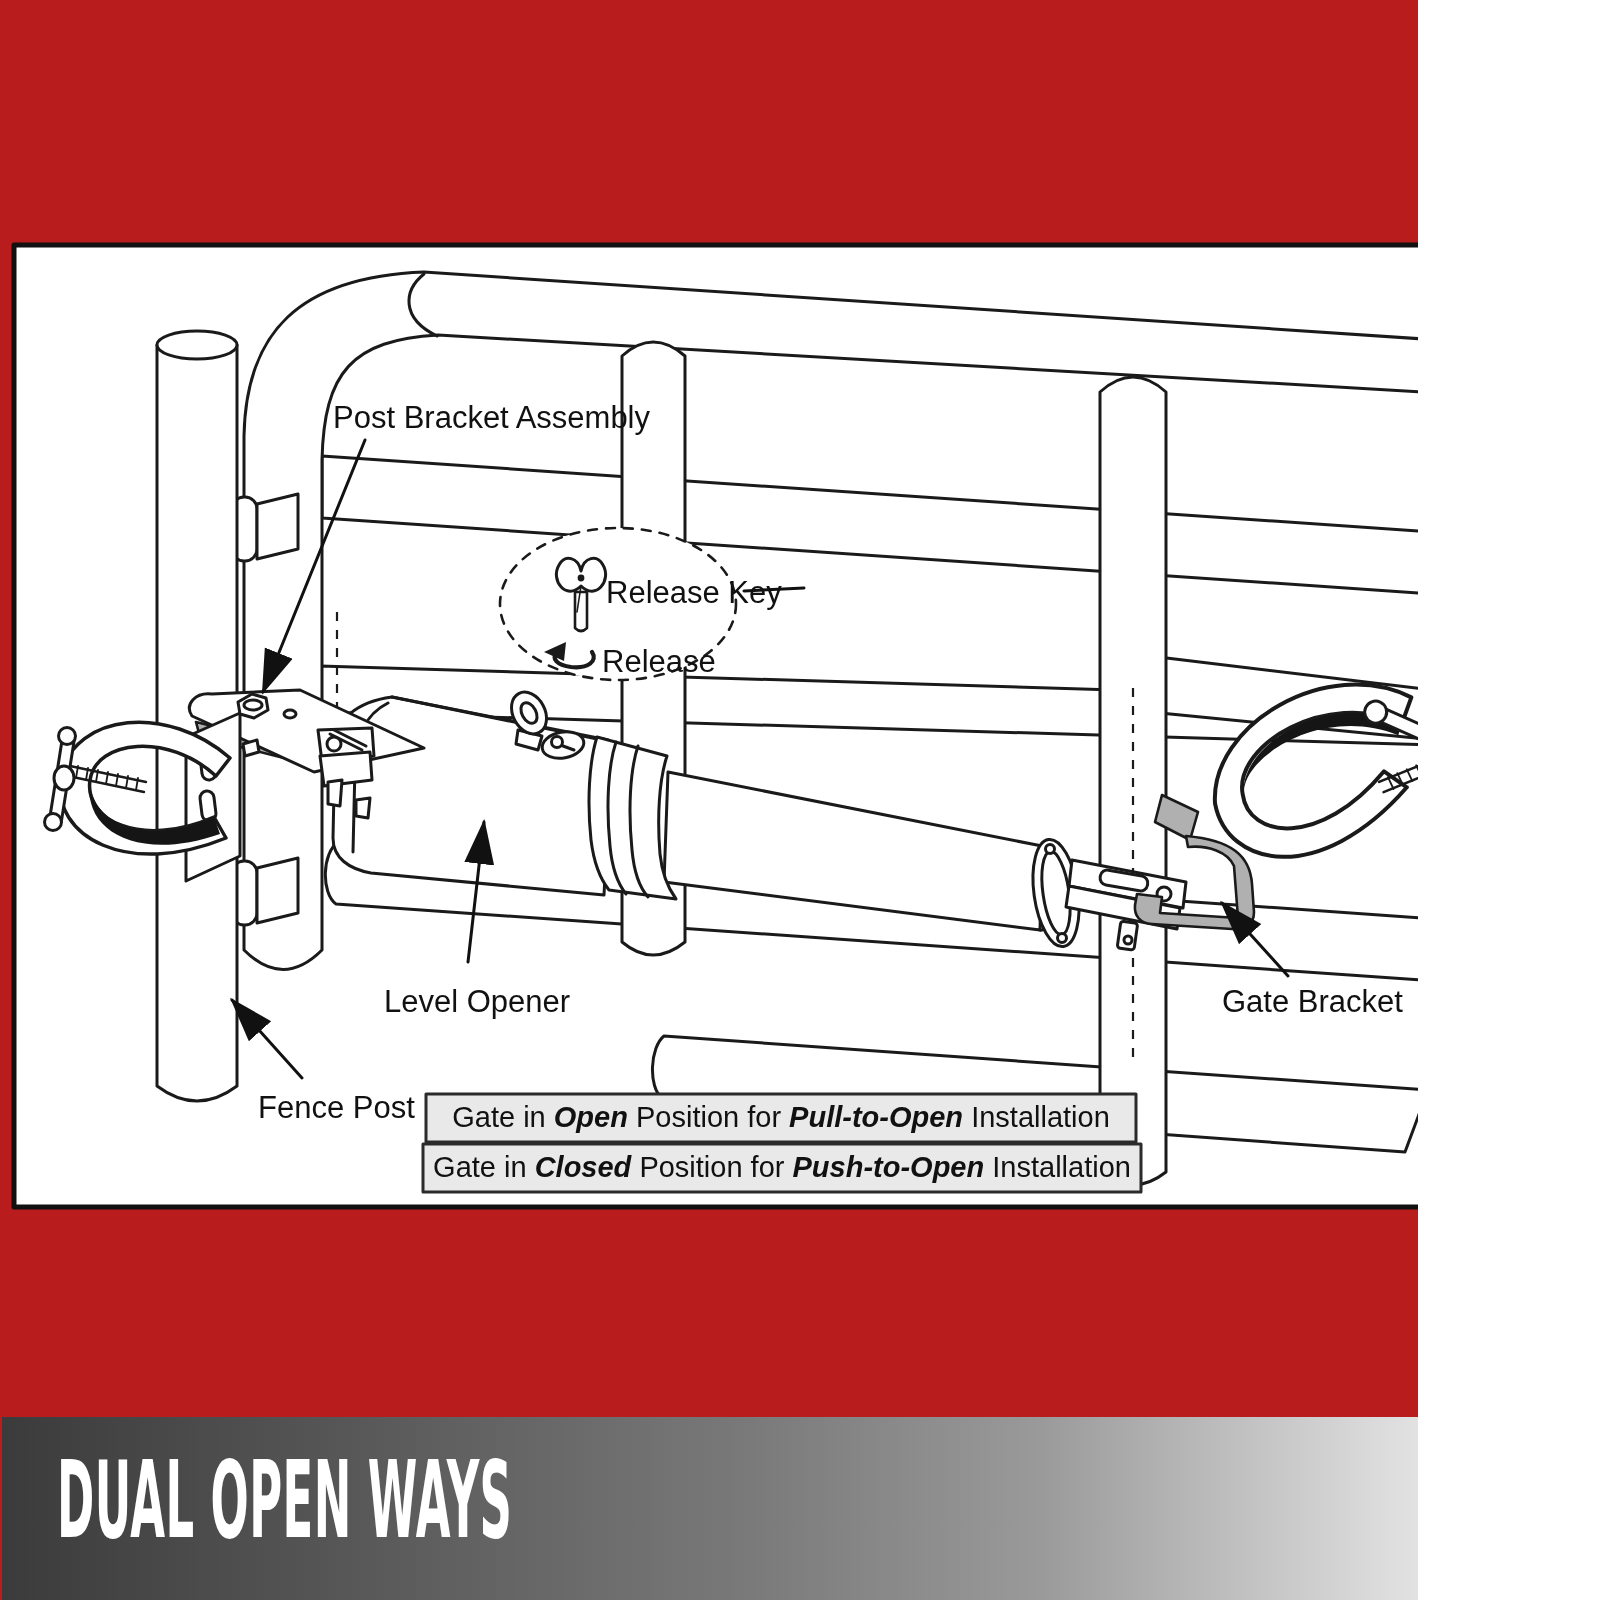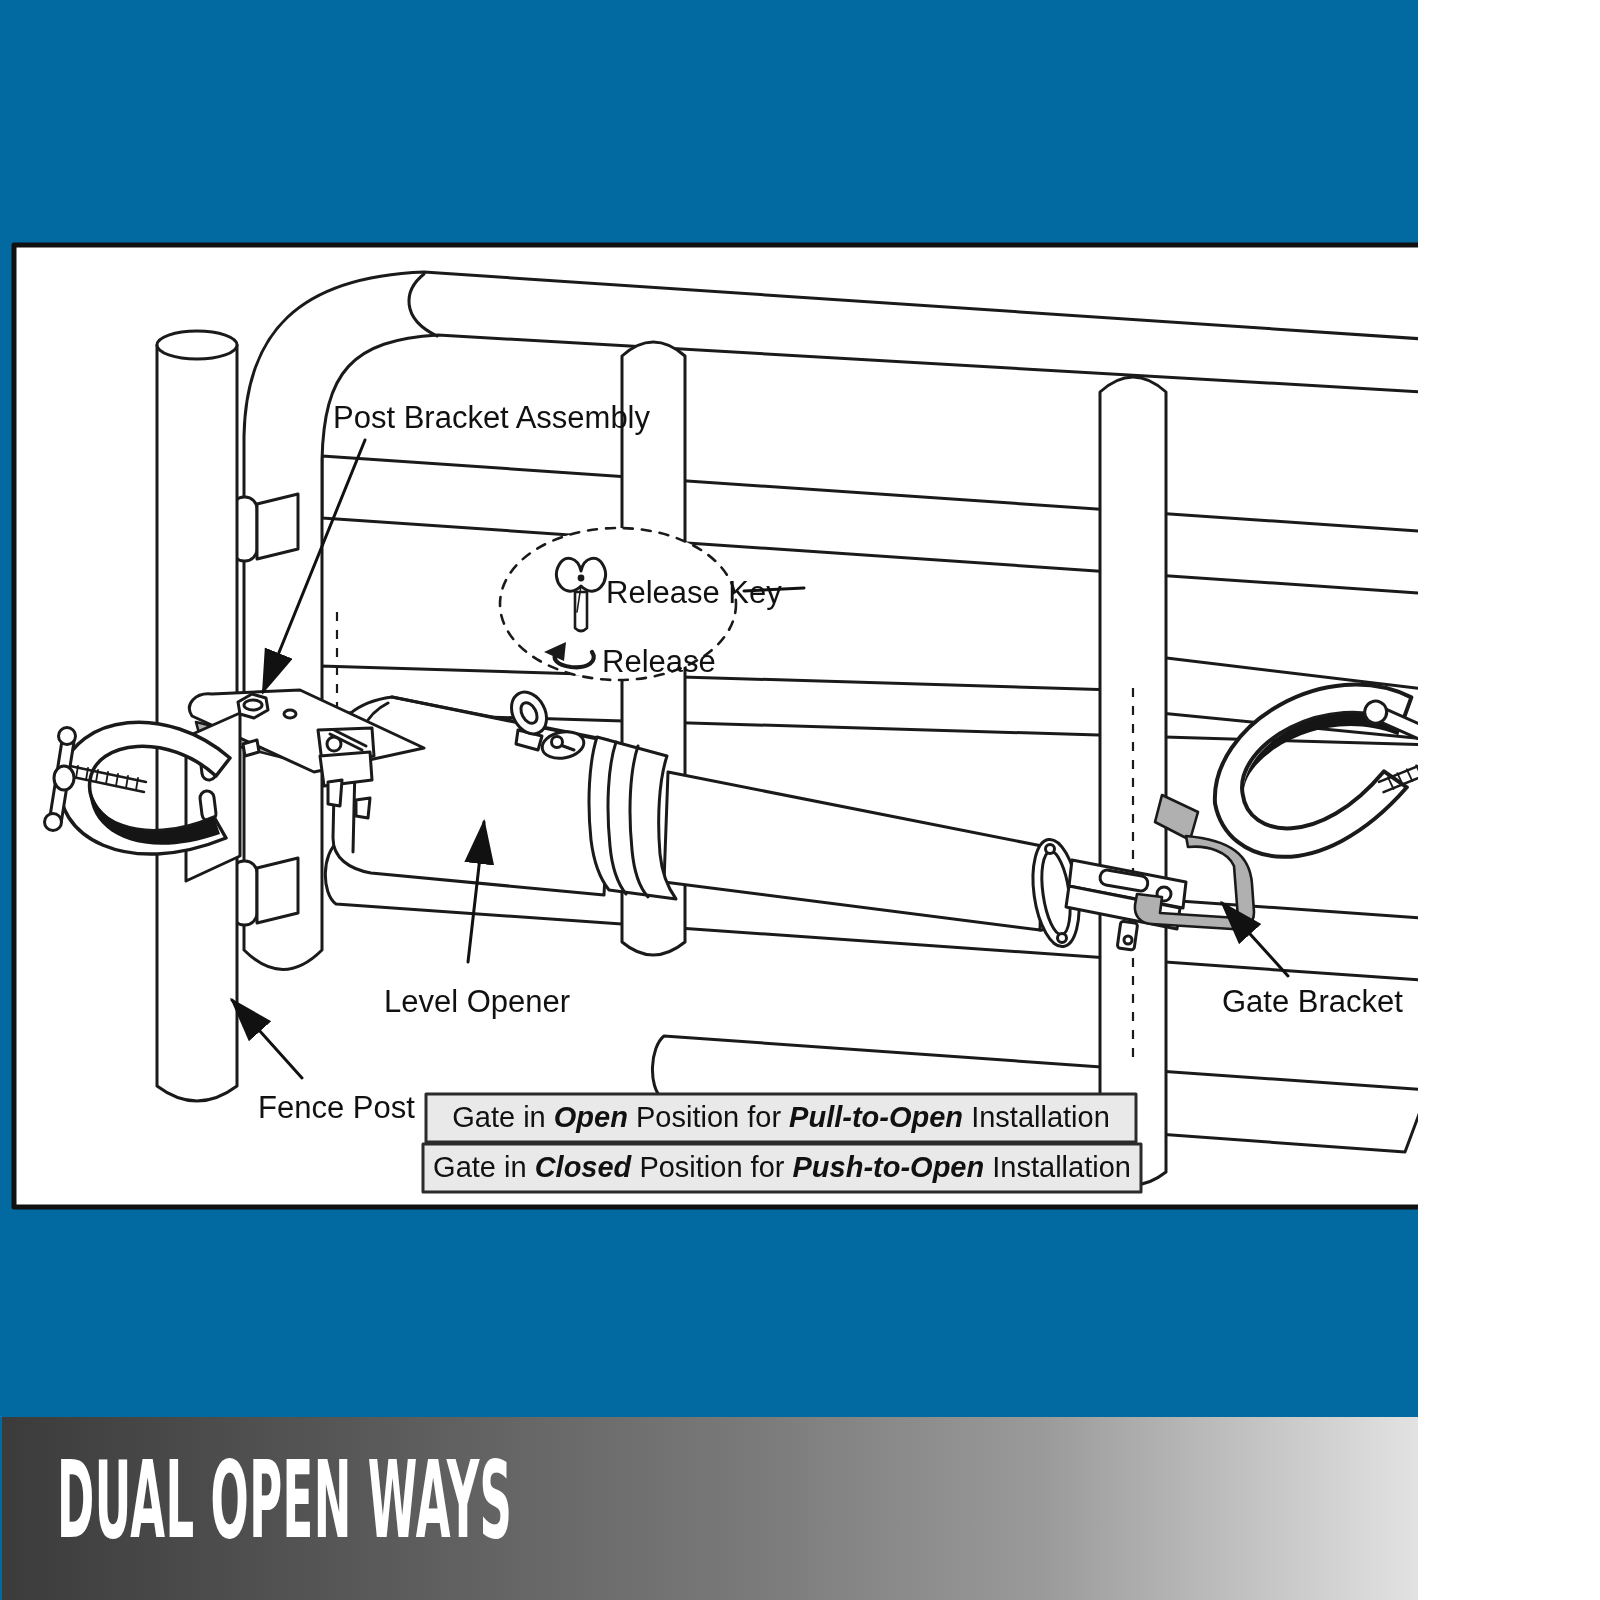--- a/index.html
+++ b/index.html
@@ -1,16 +1,16 @@
 <!DOCTYPE html>
 <html><head>
 <meta charset="utf-8">
 <style>
   html,body{margin:0;padding:0;background:#fff;}
-  .page{position:relative;width:1418px;height:1600px;background:#0369a1;overflow:hidden;
+  .page{position:relative;width:1418px;height:1600px;background:#b91c1c;overflow:hidden;
         font-family:"Liberation Sans",sans-serif;}
   svg{position:absolute;left:0;top:0;}
   svg *{stroke-linecap:round;stroke-linejoin:round;}
   .ln{stroke:#1a1a1a;stroke-width:3;fill:none;}
   .tube{stroke:#1a1a1a;stroke-width:3;fill:#ffffff;}
   .metal{stroke:#1a1a1a;stroke-width:2.6;fill:#b0b0b0;}
   .blackfill{fill:#151515;stroke:none;}
   .dashline{stroke:#1a1a1a;stroke-width:2.2;fill:none;stroke-dasharray:9 9;stroke-linecap:butt;}
   .lbl{font-family:"Liberation Sans",sans-serif;font-size:31px;fill:#111;}
   .boxtxt{font-family:"Liberation Sans",sans-serif;font-size:29px;fill:#111;}

